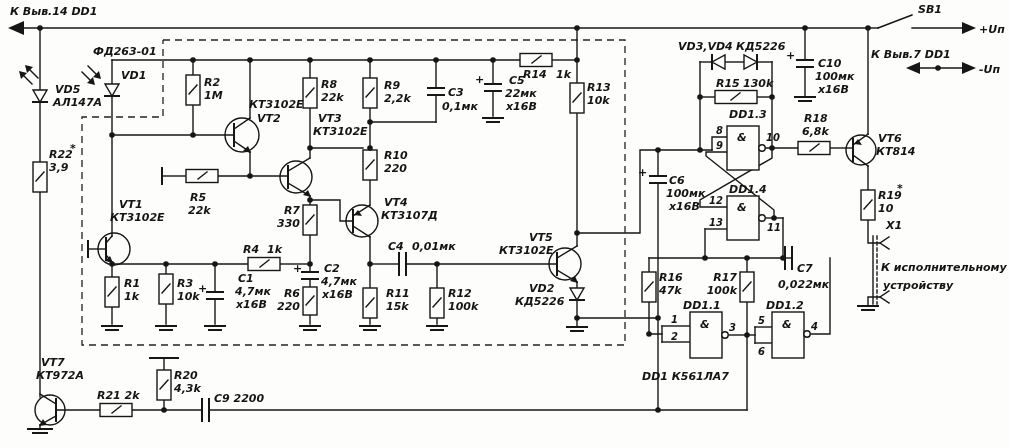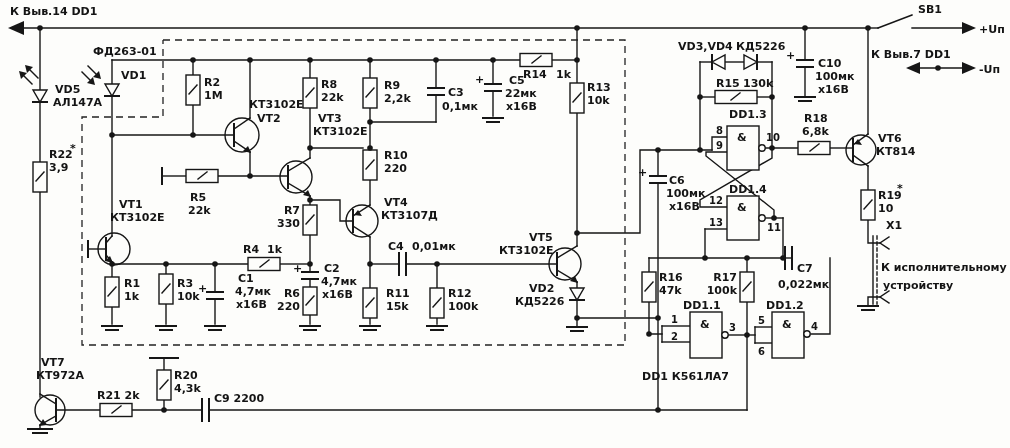--- a/index.html
+++ b/index.html
@@ -1,16 +1,16 @@
 <!DOCTYPE html>
 <html><head>
 <meta charset="utf-8">
 <style>
   html,body{margin:0;padding:0;background:#e8e8e4;}
-  .page{width:1010px;height:448px;background:#fdfdfb;position:relative;overflow:hidden;}
+  .page{width:1010px;height:448px;background:#fdfdfb;position:relative;overflow:hidden;font-style:italic;}
   svg{display:block;}
   svg text{font-family:"DejaVu Sans",sans-serif;font-size:11px;font-weight:bold;fill:#141414;}
   .w{stroke:#161616;stroke-width:1.4;fill:none;stroke-linecap:square;}
   .w2{stroke:#161616;stroke-width:2;fill:none;stroke-linecap:square;}
   .cb{fill:#fdfdfb;stroke:#161616;stroke-width:1.4;}
   .dt{fill:#161616;stroke:none;}
   .bx{stroke:#222;stroke-width:1.3;fill:none;stroke-dasharray:7 5;}
   .te{text-anchor:end;}
   .tp{font-size:10px;}
   .ah{fill:#161616;stroke:none;}

